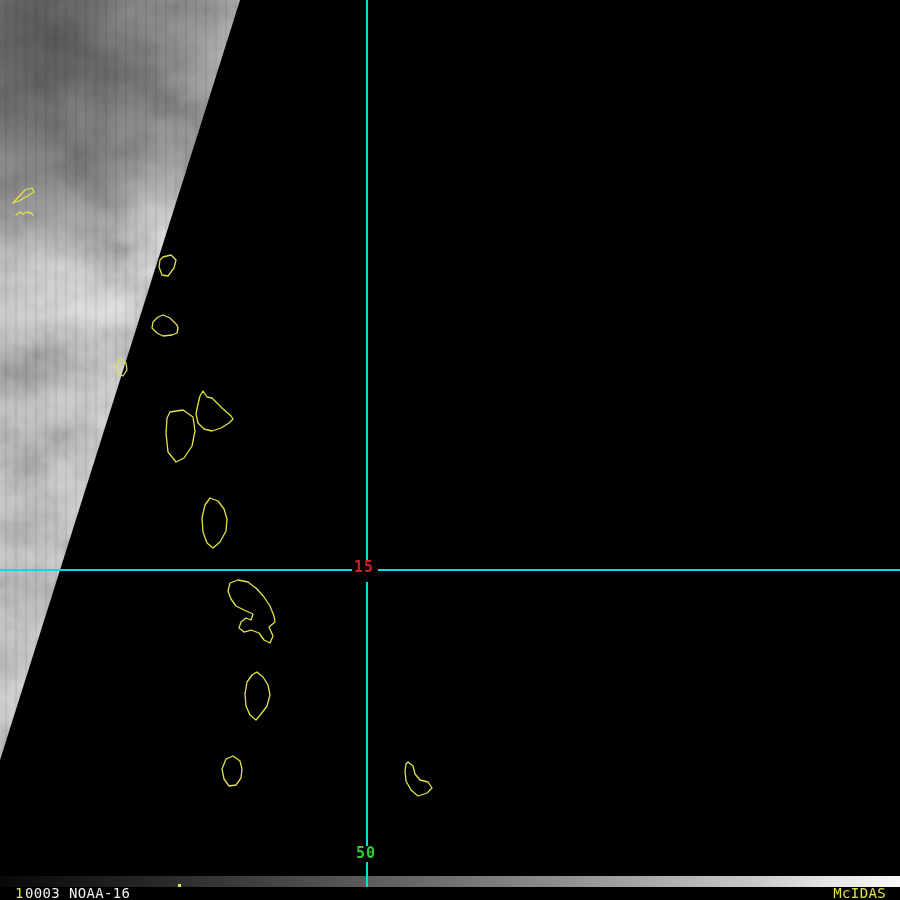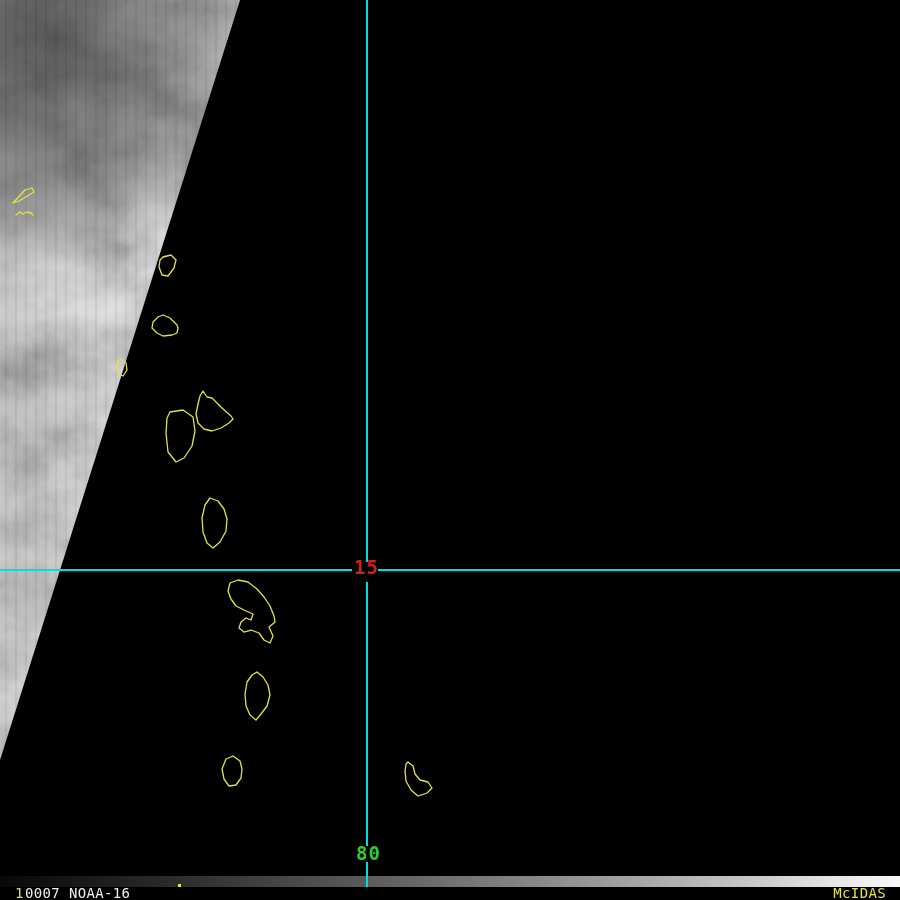--- a/index.html
+++ b/index.html
@@ -30,21 +30,21 @@
     stroke-linejoin:round;stroke-linecap:round;}
   
   .vline,.hline{position:absolute;background:var(--crosshair-cyan,#00dede);z-index:30;}
   .vline{width:2px;left:366px;}
   #vseg1{top:0;height:562px;}
   #vseg2{top:582px;height:264px;}
   #vseg3{top:862px;height:25px;}
   .hline{height:2px;top:569px;}
   #hsegL{left:0;width:352px;}
   #hsegR{left:378px;width:522px;}
-  .coord-label{position:absolute;z-index:40;font-size:19px;font-weight:bold;
+  .coord-label{position:absolute;z-index:40;font-size:15px;font-weight:bold;
     letter-spacing:1px;line-height:13px;}
   #lat-label{left:354px;top:561px;color:var(--latitude-red,#cc2222);}
   #lon-label{left:356px;top:847px;color:var(--longitude-green,#2fcc2f);}
   
   #gradient-bar{position:absolute;left:0;top:876px;width:900px;height:11px;z-index:20;
     background:linear-gradient(to right,#080808 0%,#1a1a1a 10%,#2d2d2d 20%,#454545 31%,
       #5e5e5e 42%,#787878 53%,#939393 64%,#aeaeae 74%,#c9c9c9 84%,#e4e4e4 92%,#f8f8f8 100%);}
   #bar-tick{position:absolute;left:178px;top:884px;width:3px;height:3px;z-index:35;
     background:var(--graphics-yellow,#e2e24a);}
   
@@ -93,25 +93,25 @@
         <polygon points="408,762 413,766 415,774 420,780 428,782 432,788 427,793 418,796 411,790 406,781 405,771 406,764" class="island-path" stroke="#e2e24a"></polygon>
       </svg>
 
     <div class="vline" id="vseg1"></div>
     <div class="vline" id="vseg2"></div>
     <div class="vline" id="vseg3"></div>
     <div class="hline" id="hsegL"></div>
     <div class="hline" id="hsegR"></div>
 
     <span class="coord-label" id="lat-label">15</span>
-    <span class="coord-label" id="lon-label">80</span>
+    <span class="coord-label" id="lon-label">50</span>
   </div>
 
   <div id="gradient-bar"></div>
   <div id="bar-tick"></div>
 
   <div id="status-bar">
     <span id="frame-number">1</span>
-    <span id="image-label">0007 NOAA-16</span>
+    <span id="image-label">0003 NOAA-16</span>
     <span id="brand">McIDAS</span>
   </div>
 
 </div>
 
 </body></html>

